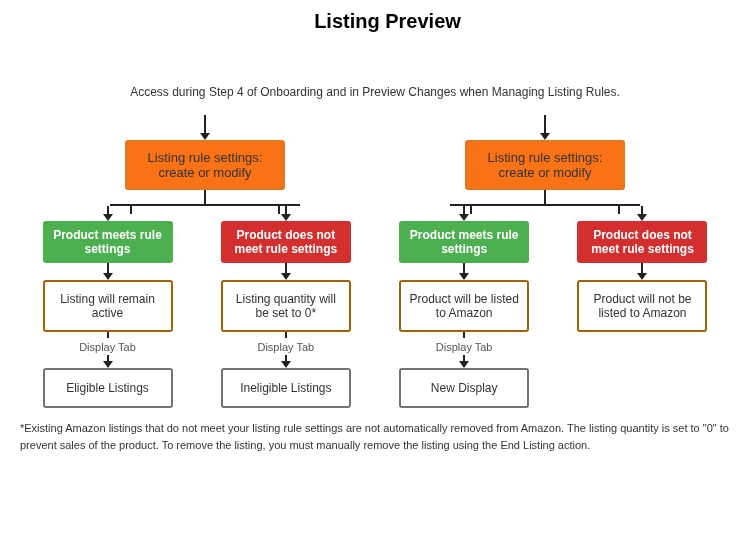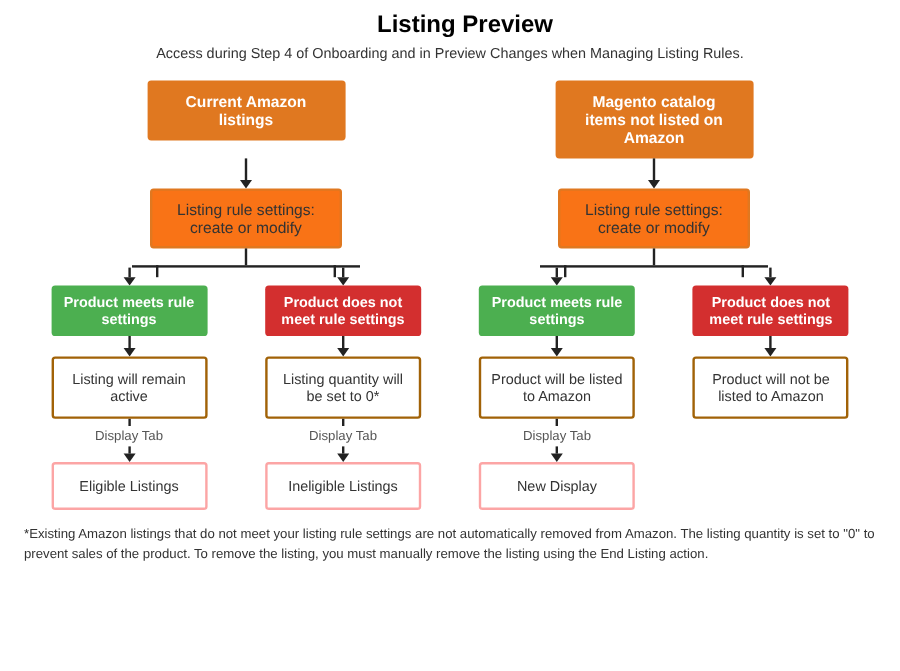--- a/index.html
+++ b/index.html
@@ -16,20 +16,21 @@
       font-size: 20px;
       font-weight: bold;
       margin-bottom: 4px;
       margin-left: 25px;
     }
     .page-subtitle {
       text-align: center;
       font-size: 12px;
       color: #333;
       margin-bottom: 16px;
+      margin-top: 48px;
     }
     .diagram {
       display: flex;
       flex-direction: column;
       align-items: center;
       width: 100%;
     }
     .orange-box {
       background: #e07820;
       color: #fff;
@@ -89,21 +90,21 @@
       display: flex;
       align-items: center;
       justify-content: center;
     }
     .display-tab-label {
       font-size: 11px;
       color: #555;
       margin: 3px 0 2px 0;
     }
     .final-box {
-      border: 2px solid #fca5a5;
+      border: 2px solid #737373;
       color: #333;
       font-size: 12px;
       text-align: center;
       padding: 4px 6px;
       border-radius: 3px;
       width: 130px;
       background: #fff;
       min-height: 40px;
       display: flex;
       align-items: center;
@@ -128,30 +129,20 @@
   </style>
 </head>
 <body>
 
 <div class="diagram">
   <div class="page-title">Listing Preview</div>
   <div class="page-subtitle">Access during Step 4 of Onboarding and in Preview Changes when Managing Listing Rules.</div>
 
   <div style="width:720px; position:relative;">
 
-    <div style="display:flex; justify-content:space-between; padding:0 40px;">
-
-      <div style="display:flex; flex-direction:column; align-items:center; width:300px;">
-        <div class="orange-box">Current Amazon listings</div>
-      </div>
-
-      <div style="display:flex; flex-direction:column; align-items:center; width:300px;">
-        <div class="orange-box">Magento catalog items not listed on Amazon</div>
-      </div>
-    </div>
 
     <div style="display:flex; justify-content:space-between; padding:0 40px;">
       <div style="display:flex; flex-direction:column; align-items:center; width:300px;">
         <div style="width:2px; height:18px; background:#222;"></div>
         <div class="vert-head"></div>
       </div>
       <div style="display:flex; flex-direction:column; align-items:center; width:300px;">
         <div style="width:2px; height:18px; background:#222;"></div>
         <div class="vert-head"></div>
       </div>

